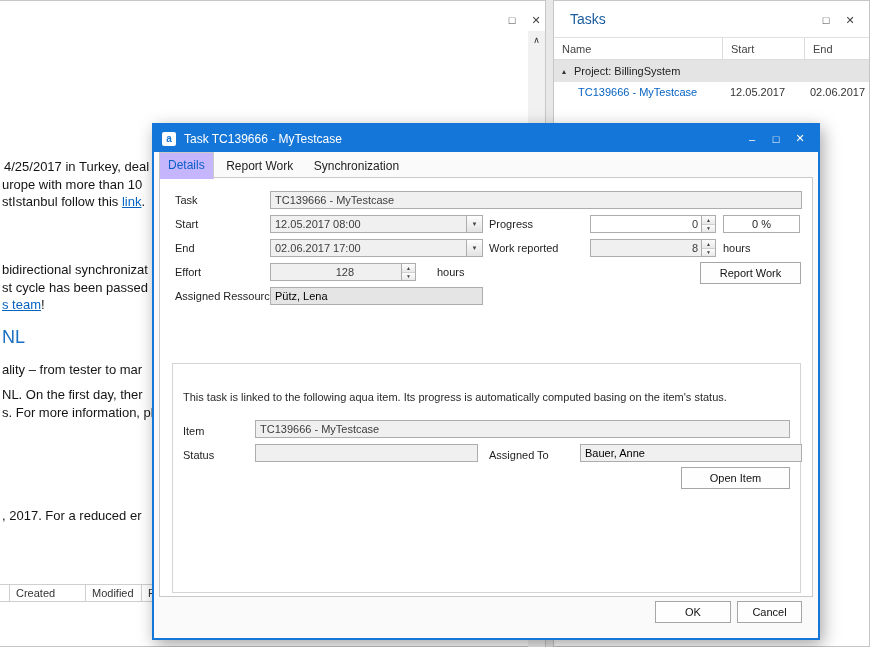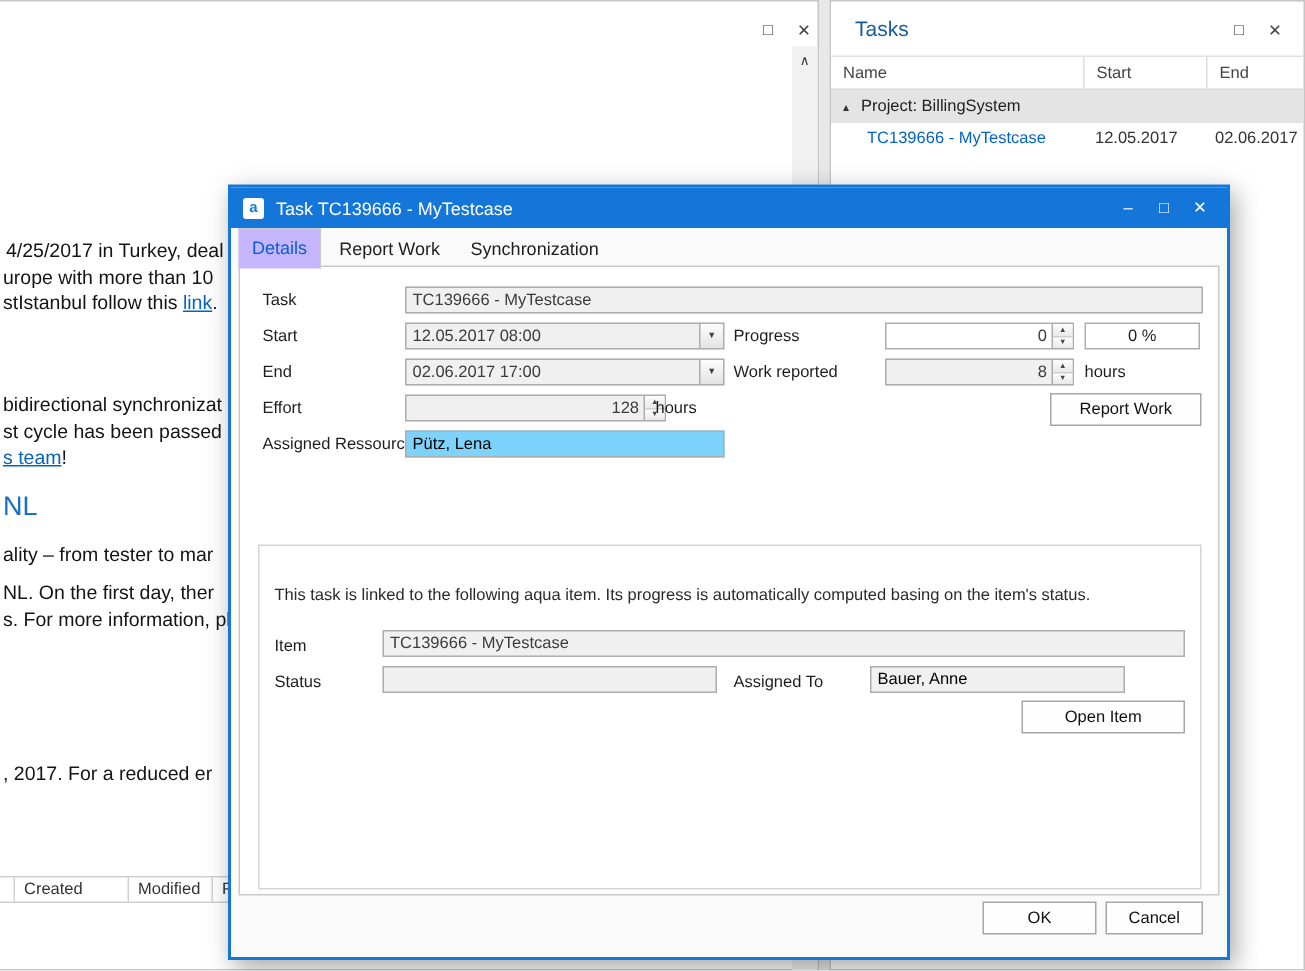--- a/index.html
+++ b/index.html
@@ -42,21 +42,21 @@
   #dlg-body { position:absolute; top:27px; left:0; right:0; bottom:0; }
 
   .tabstrip { position:absolute; top:0; left:5px; right:5px; height:25px; z-index:3; }
   .tab { position:relative; display:inline-block; padding:5px 8px 4px; font-size:12px; color:#1e1e1e; top:1px; cursor:default; }
   .tab.active { background:#c4b5fd; border:1px solid #c9c9c9; border-bottom:none; color:#0a60c8; top:0; padding-bottom:7px; }
   .tabpage { position:absolute; top:25px; left:5px; right:5px; height:420px; border:1px solid #c9c9c9; background:#fff; z-index:1; }
 
   .lbl { position:absolute; font-size:11px; color:#1e1e1e; white-space:nowrap; z-index:4; }
   .fld { position:absolute; height:18px; background:#f0f0f0; border:1px solid #adadad; display:flex; align-items:stretch; font-size:11px; color:#3c3c3c; z-index:4; }
   .fld .fld-text { flex:1; display:flex; align-items:center; padding:0 4px; white-space:nowrap; overflow:hidden; }
-  .fld.white { background:#7dd3fc; color:#000; }
+  .fld.white { background:#e5e5e5; color:#000; }
   .fld.num .fld-text { justify-content:flex-end; padding-right:3px; }
   .dd-btn { width:16px; border-left:1px solid #adadad; background:linear-gradient(#fdfdfd,#e3e3e3); display:flex; align-items:center; justify-content:center; font-size:6px; color:#444; }
   .spin { width:14px; border-left:1px solid #adadad; display:flex; flex-direction:column; }
   .spin-b { flex:1; display:flex; align-items:center; justify-content:center; font-size:5px; color:#444; background:linear-gradient(#fdfdfd,#e9e9e9); }
   .spin-b + .spin-b { border-top:1px solid #cfcfcf; }
   .pct { position:absolute; height:18px; background:#fff; border:1px solid #adadad; display:flex; align-items:center; justify-content:center; font-size:11px; color:#1e1e1e; z-index:4; }
   .btn { position:absolute; height:22px; background:#fefefe; border:1px solid #a6a6a6; display:flex; align-items:center; justify-content:center; font-size:11px; color:#111; z-index:4; cursor:default; }
   .groupbox { position:absolute; left:18px; top:211px; width:629px; height:230px; border:1px solid #d4d4d4; z-index:2; }
   .desc { position:absolute; font-size:11px; color:#2a2a2a; white-space:nowrap; z-index:4; }
 </style>
@@ -170,21 +170,21 @@
     <div class="fld num" style="left:436px; top:87px; width:126px;">
       <span class="fld-text">8</span>
       <span class="spin">
         <span class="spin-b">▲</span>
         <span class="spin-b">▼</span>
       </span>
     </div>
     <div class="lbl" style="left:569px; top:90px;">hours</div>
 
     <div class="lbl" style="left:21px; top:114px;">Effort</div>
-    <div class="fld num" style="left:116px; top:111px; width:174px;">
+    <div class="fld num" style="left:116px; top:111px; width:146px;gap:44px;">
       <span class="fld-text">128</span>
       <span class="spin">
         <span class="spin-b">▲</span>
         <span class="spin-b">▼</span>
       </span>
     </div>
     <div class="lbl" style="left:283px; top:114px;">hours</div>
     <div class="btn" style="left:546px; top:110px; width:101px;">Report Work</div>
 
     <div class="lbl" style="left:21px; top:138px;">Assigned Ressource</div>
@@ -198,21 +198,21 @@
     <div class="lbl" style="left:29px; top:273px;">Item</div>
     <div class="fld" style="left:101px; top:268px; width:535px;">
       <span class="fld-text">TC139666 - MyTestcase</span>
     </div>
 
     <div class="lbl" style="left:29px; top:297px;">Status</div>
     <div class="fld" style="left:101px; top:292px; width:223px;">
       <span class="fld-text"></span>
     </div>
     <div class="lbl" style="left:335px; top:297px;">Assigned To</div>
-    <div class="fld" style="left:426px; top:292px; width:170px;">
+    <div class="fld" style="left:426px; top:292px; width:222px;">
       <span class="fld-text" style="color:#000;">Bauer, Anne</span>
     </div>
     <div class="btn" style="left:527px; top:315px; width:109px;">Open Item</div>
 
     <div class="btn" style="left:501px; top:449px; width:76px;">OK</div>
     <div class="btn" style="left:583px; top:449px; width:65px;">Cancel</div>
   </div>
 </div>
 
 </body></html>

